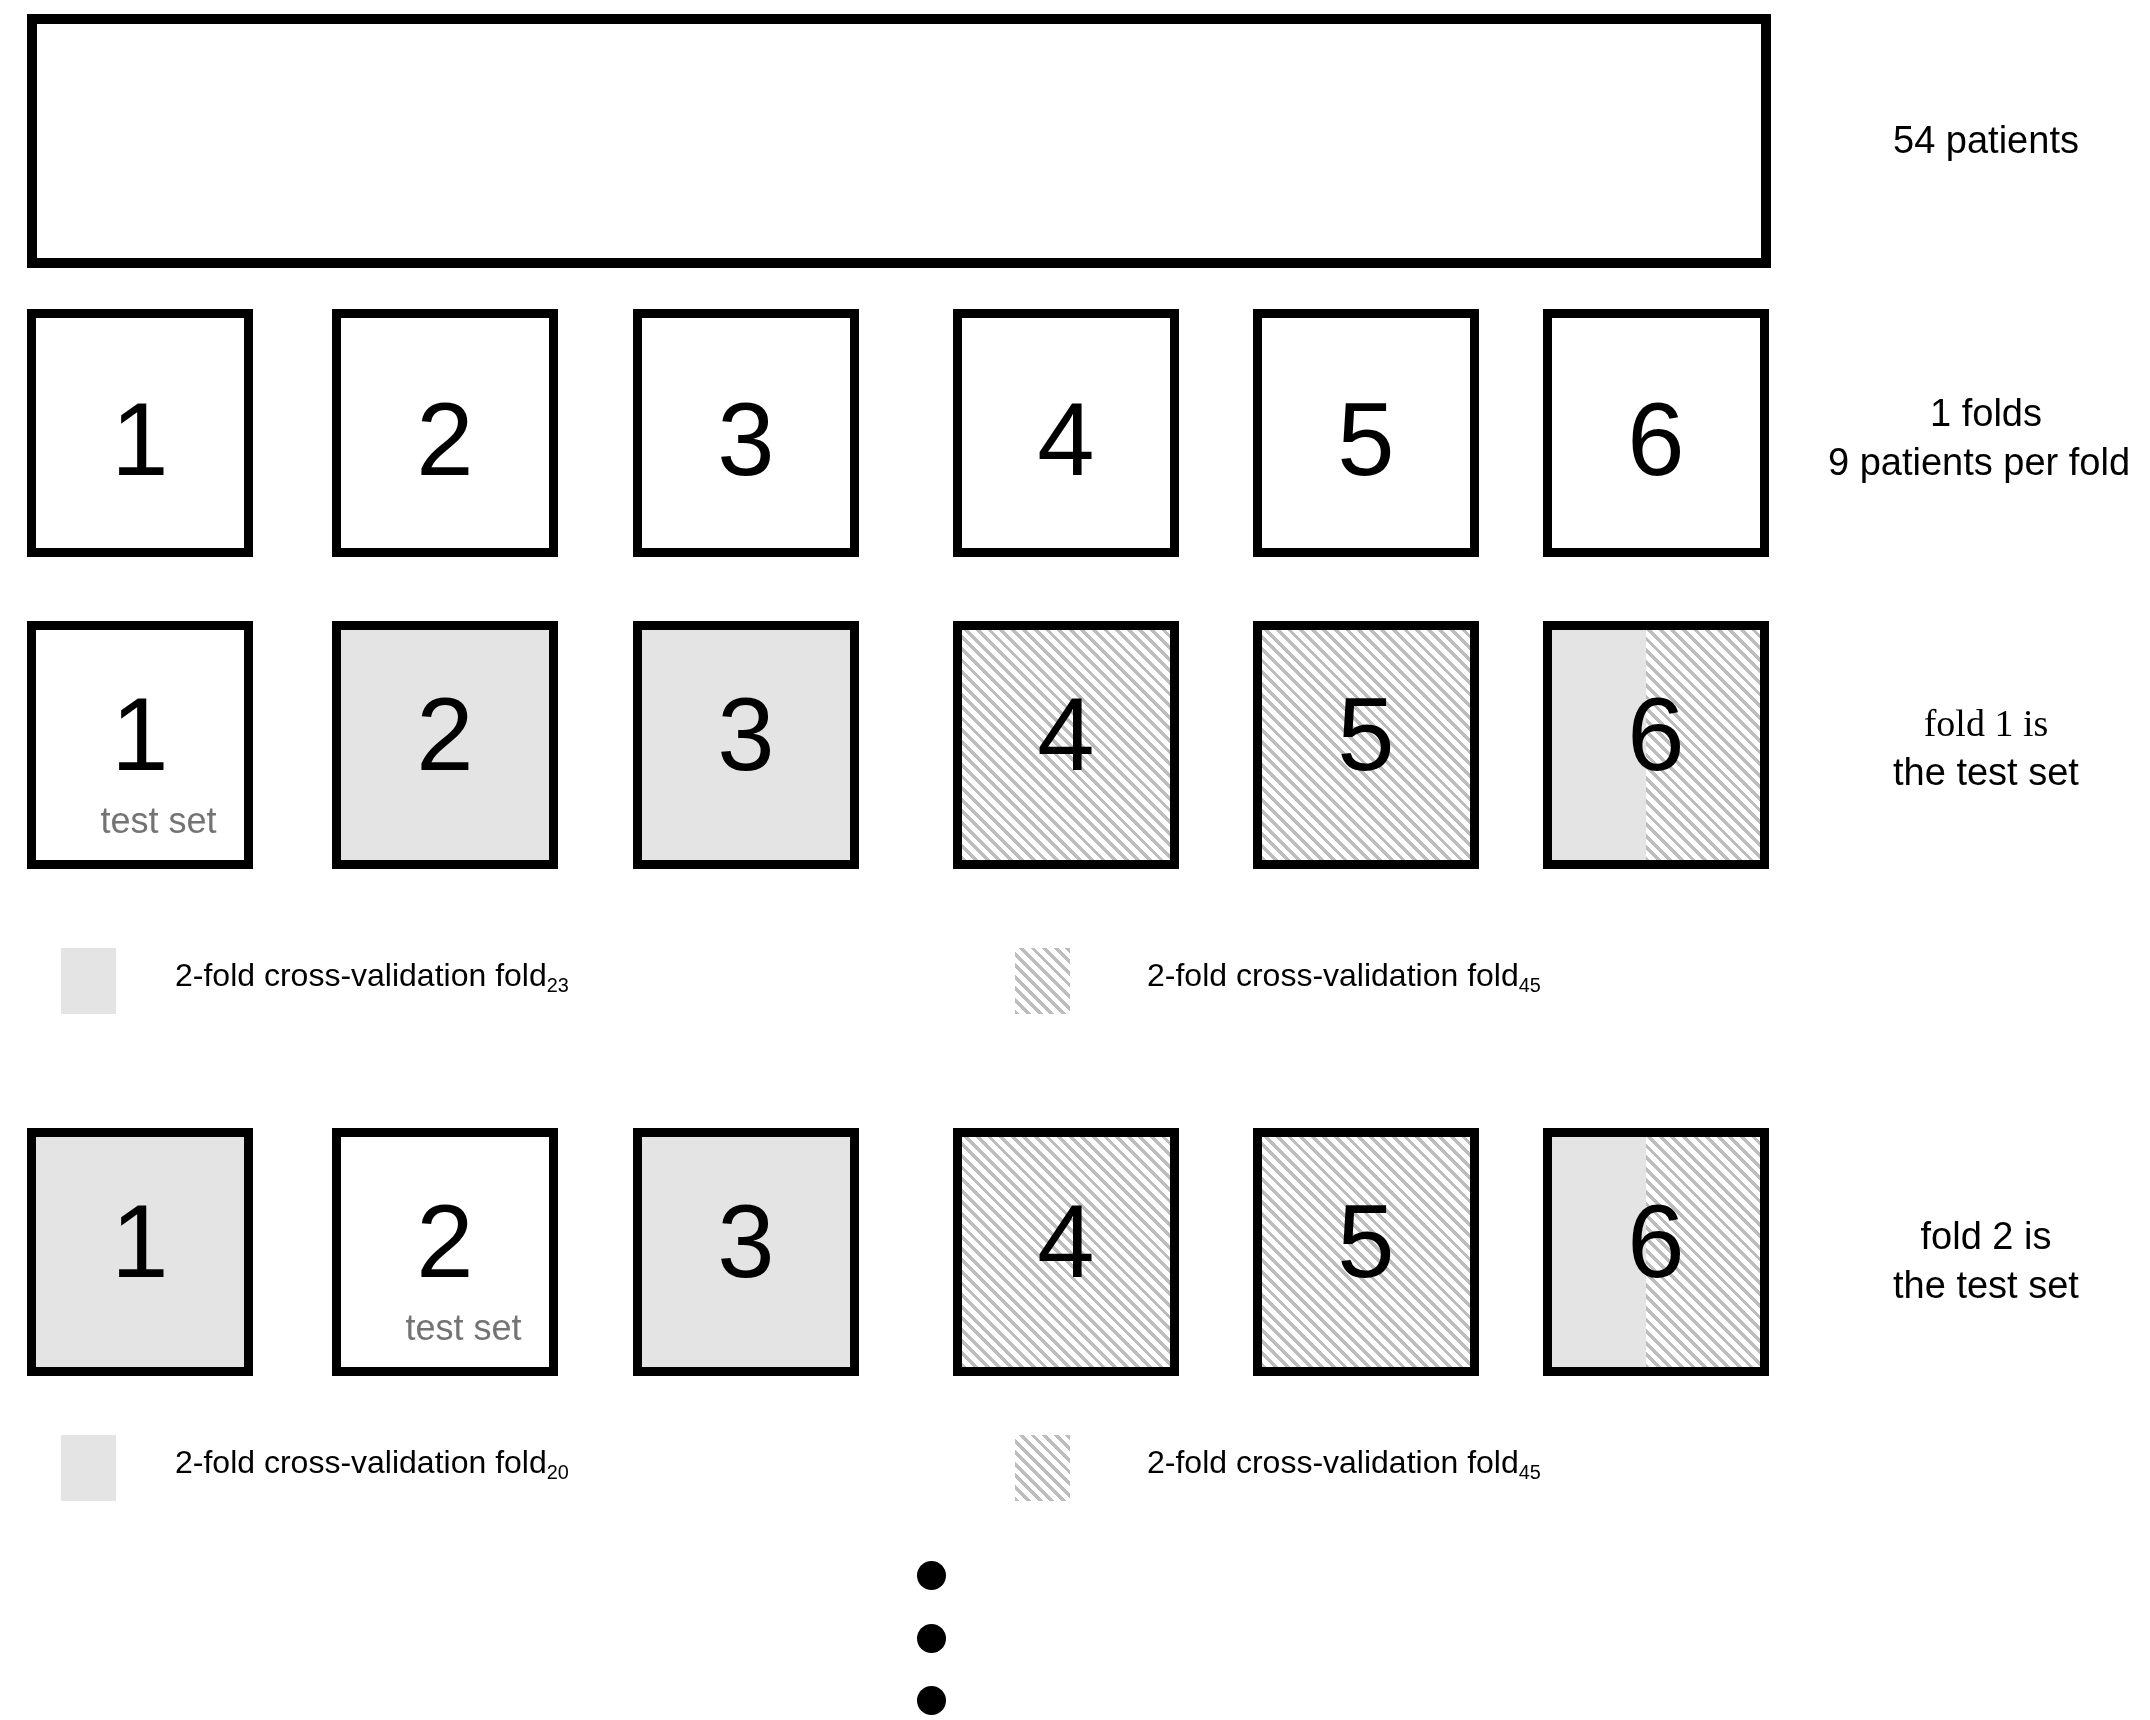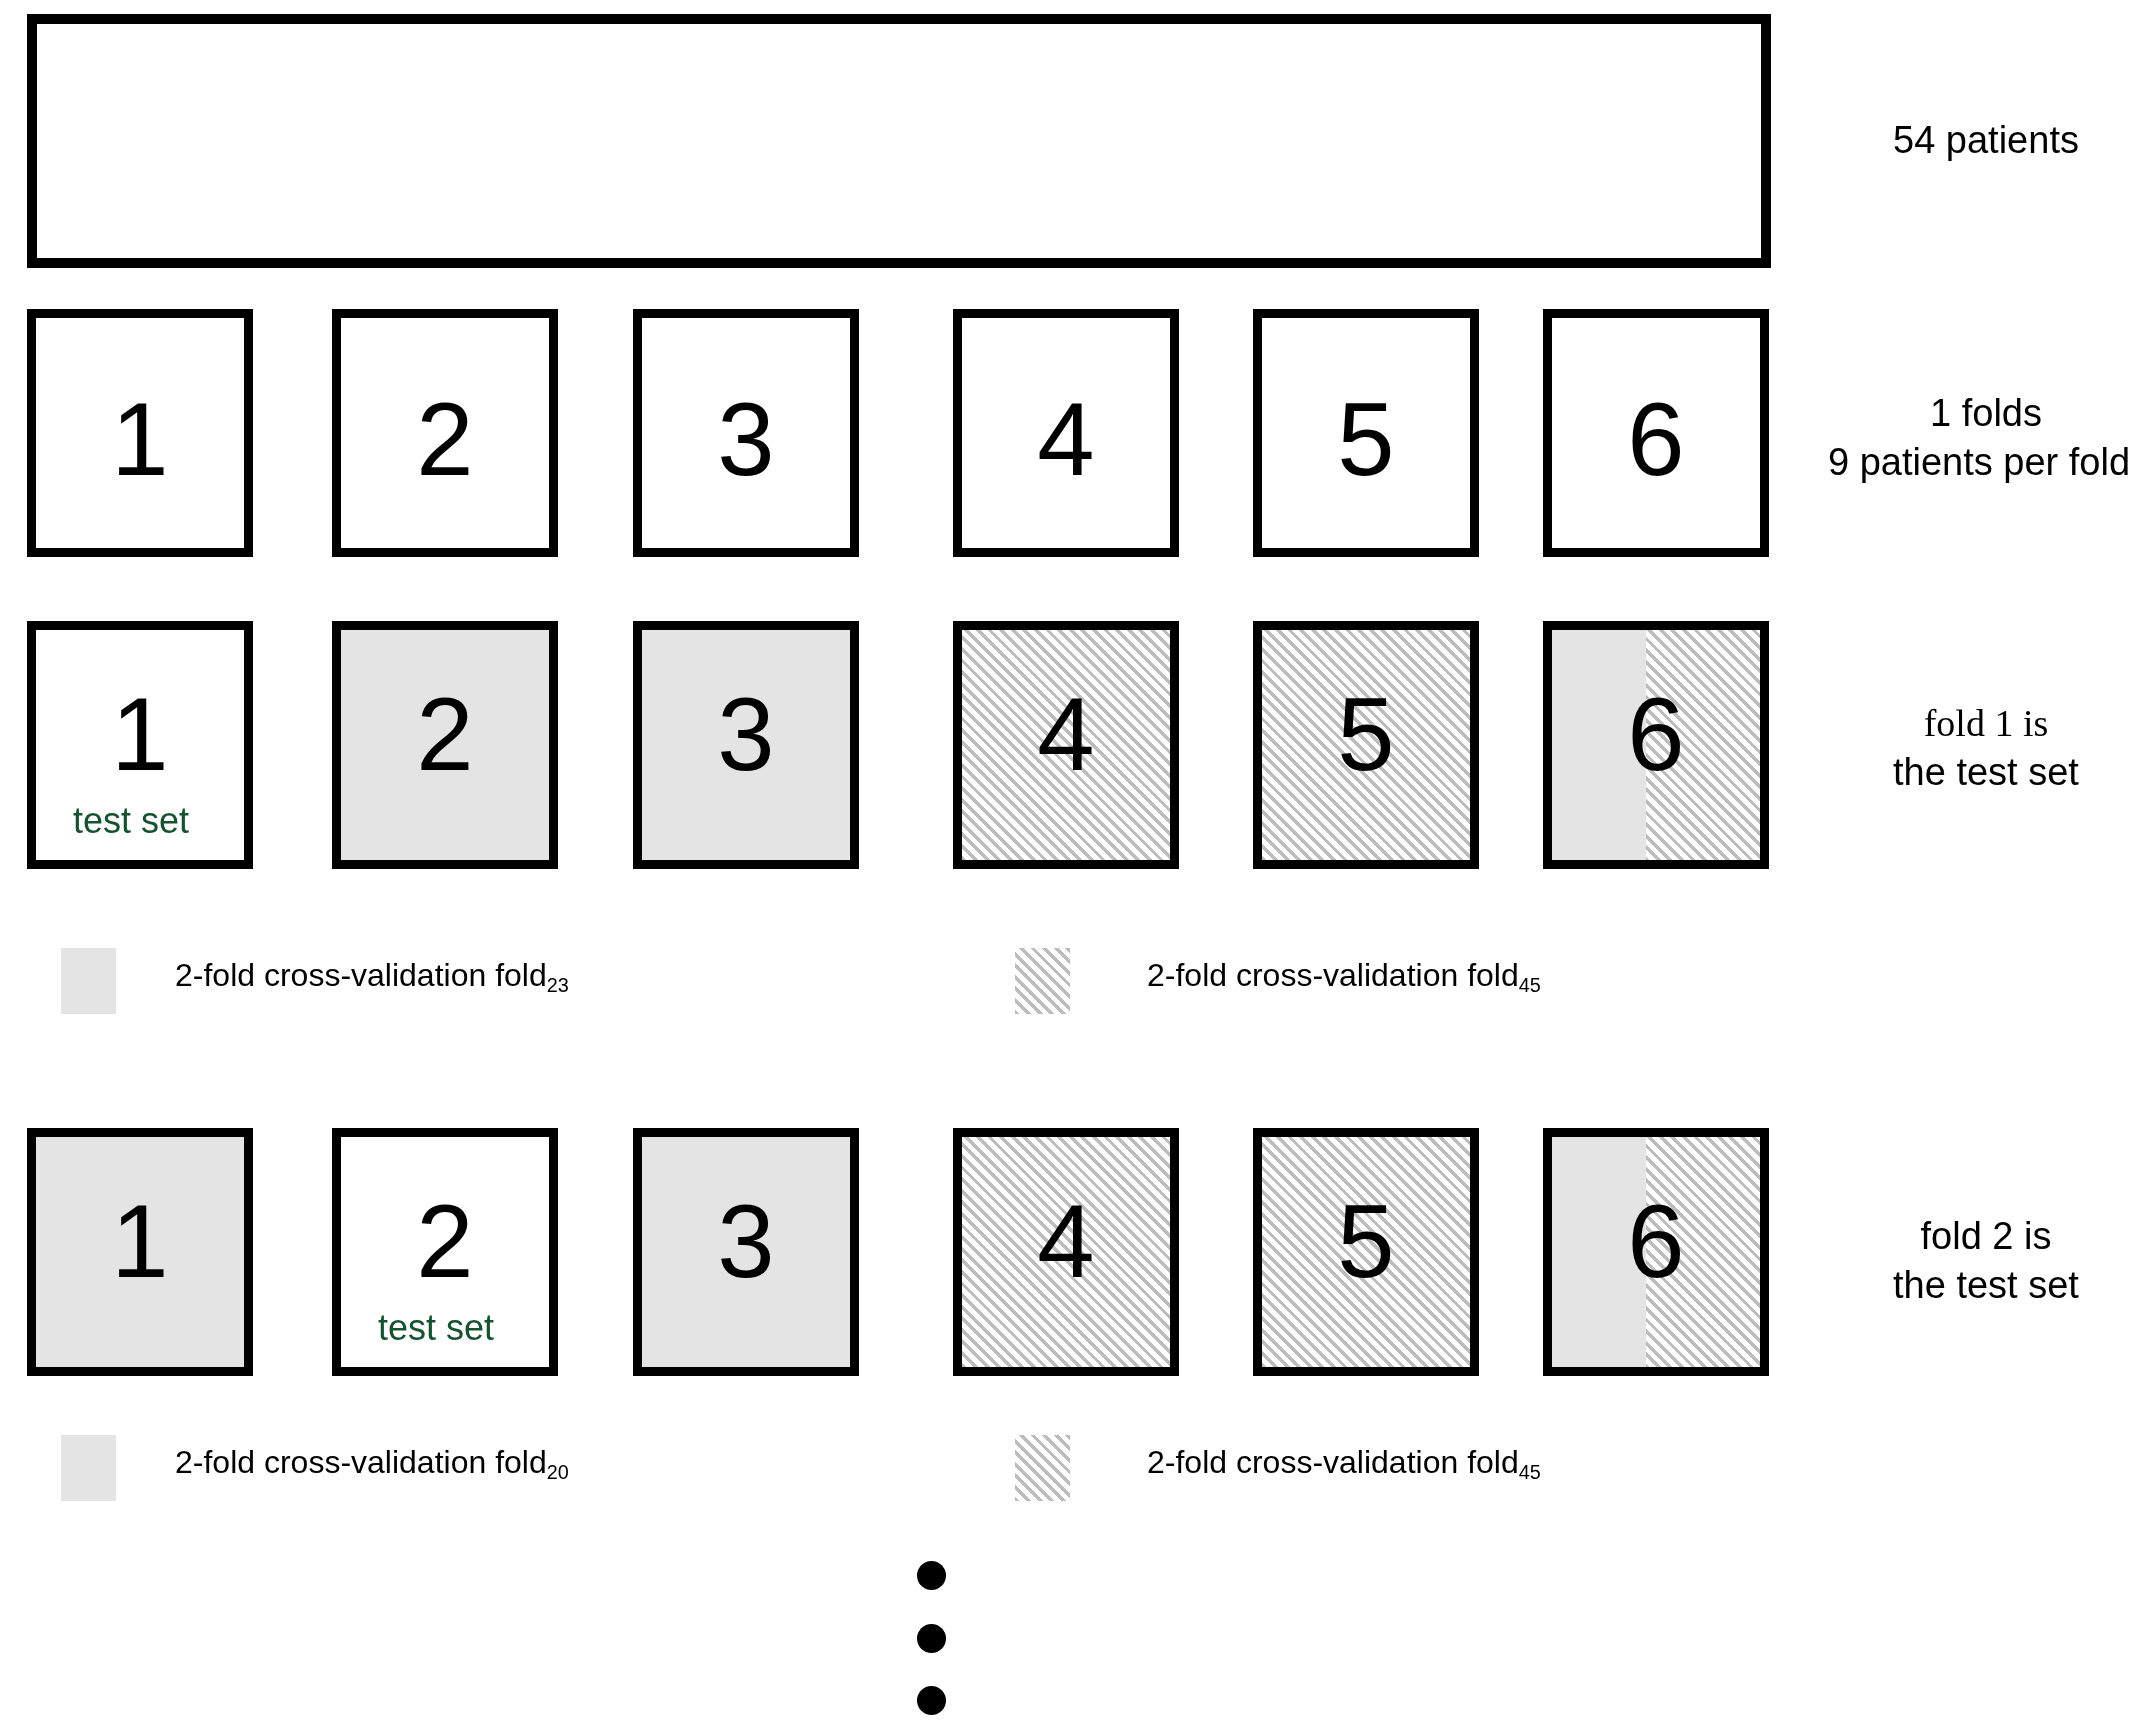--- a/index.html
+++ b/index.html
@@ -59,23 +59,24 @@
     text-align:center;
     font-size:103px;
     line-height:1;
     font-weight:400;
     color:#000000;
     z-index:3;
   }
   .box-sub{
     position:absolute;
     left:0;right:0;
+    text-align:center;
     font-size:36px;
     line-height:1;
-    color:#14532d;
+    color:#737373;
     z-index:3;
     padding-left:37px;
   }
 
   
   .side-label{
     position:absolute;
     text-align:center;
     font-size:38px;
     line-height:1.22;

